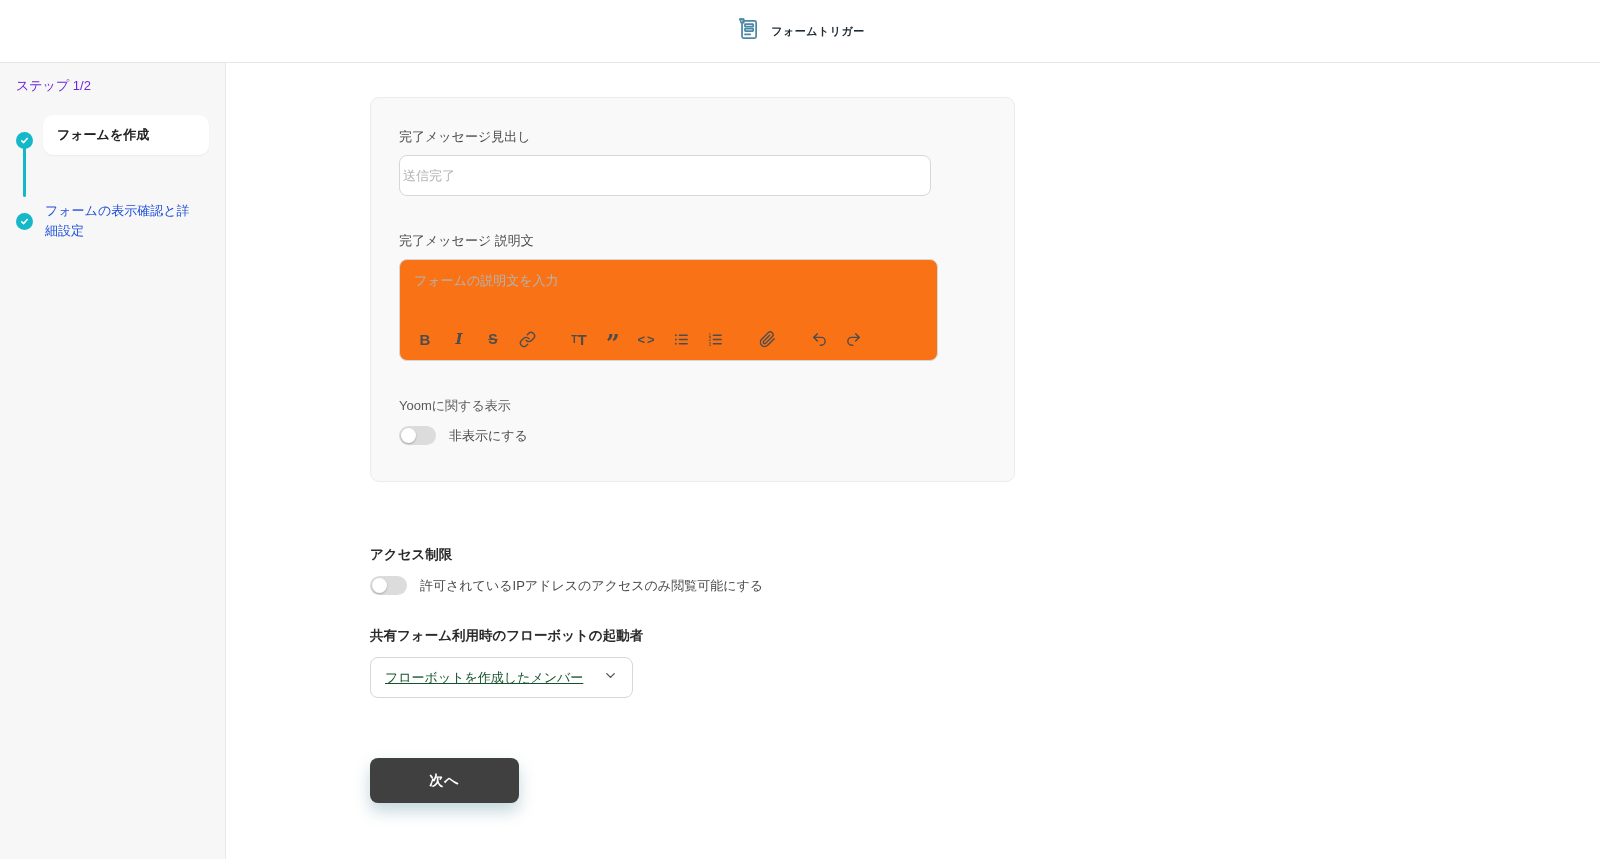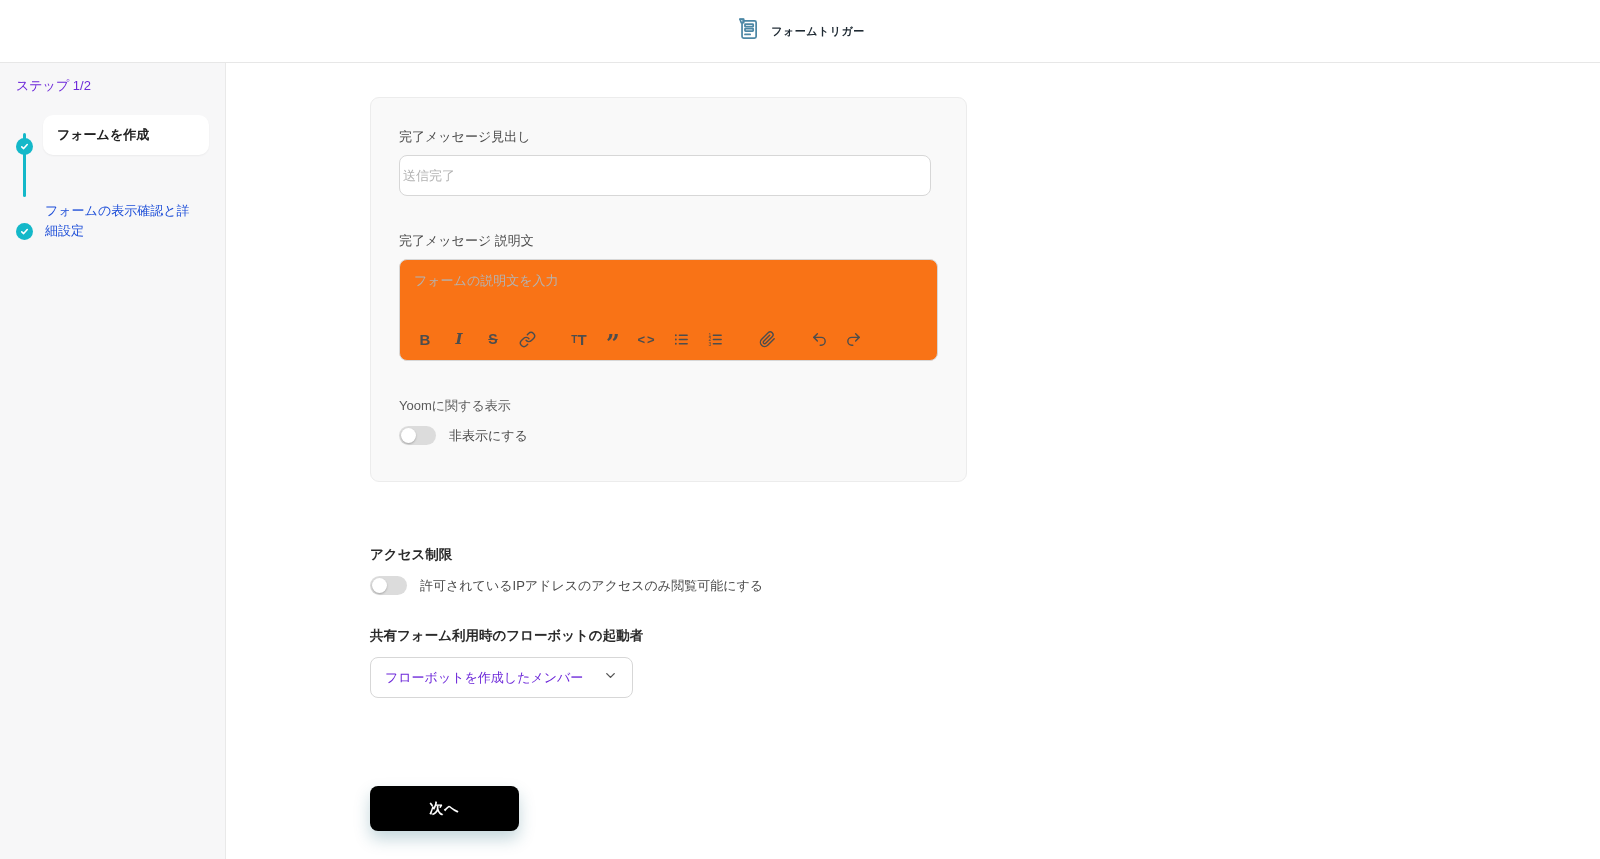--- a/index.html
+++ b/index.html
@@ -24,21 +24,21 @@
     position: absolute; top: 63px; left: 0; bottom: 0; width: 226px;
     background: #f7f7f8; border-right: 1px solid #e9e9e9;
     padding: 14px 16px;
   }
   .step-label { font-size: 13px; color: #6d28d9; margin-bottom: 20px; }
   .steps { position: relative; }
   .step-line {
     position: absolute; left: 7px; top: 18px; width: 3px; height: 64px;
     background: #14b8c9; border-radius: 2px;
   }
-  .step-row { position: relative; display: flex; align-items: flex-end; font-family: Liberation Serif, serif; }
+  .step-row { position: relative; display: flex; align-items: center; font-family: Liberation Serif, serif; }
   .step-row + .step-row { margin-top: 46px; }
   .step-dot {
     position: relative; z-index: 2;
     width: 17px; height: 17px; border-radius: 50%;
     background: #14b8c9; flex: 0 0 17px;
     display: flex; align-items: center; justify-content: center;
     margin-top: 10px;
   }
   .step-row.inactive .step-dot { margin-top: 2px; }
   .step-card {
@@ -53,21 +53,21 @@
   }
 
   
   .main {
     position: absolute; top: 63px; left: 226px; right: 0; bottom: 0;
     background: #ffffff; padding: 34px 0 0 144px;
   }
   .section-title { font-size: 13.5px; font-weight: 700; color: #2b2b2b; margin-bottom: 13px; }
 
   .panel-card {
-    width: 597px; background: #f9f9f9;
+    width: 645px; background: #f9f9f9;
     border: 1px solid #ececec; border-radius: 9px;
     padding: 30px 28px 36px 28px;
   }
   .field-label { font-size: 13px; color: #4a4a4a; margin-bottom: 9px; }
   .text-input {
     width: 532px; height: 41px; background: #fff;
     border: 1px solid #d7d7d7; border-radius: 8px;
     padding: 0 3px; font-size: 13px; color: #333; outline: none;
     font-family: inherit;
   }
@@ -121,26 +121,26 @@
   .block-title { font-size: 13.5px; font-weight: 700; color: #2b2b2b; margin-bottom: 12px; }
   .access-block .toggle-label { margin-left: 13px; }
 
   .launcher-block { margin-top: 32px; }
   .select-box {
     width: 263px; height: 41px; background: #fff;
     border: 1px solid #d7d7d7; border-radius: 8px;
     display: flex; align-items: center; justify-content: space-between;
     padding: 0 14px; cursor: pointer;
   }
-  .select-box .select-value { font-size: 13px; color: #6d28d9; }
+  .select-box .select-value { font-size: 13px; color: #14532d; text-decoration: underline; }
 
   .next-btn {
-    margin-top: 88px;
+    margin-top: 60px;
     width: 149px; height: 45px; border: none; border-radius: 8px;
-    background: #000000; color: #ffffff;
+    background: #404040; color: #ffffff;
     font-size: 14px; font-weight: 700; font-family: inherit;
     cursor: pointer; box-shadow: 0 8px 16px rgba(21,94,117,.25);
     letter-spacing: 1px;
   }
 </style>
 </head>
 <body>
 
 <header class="app-header">
   <span>

